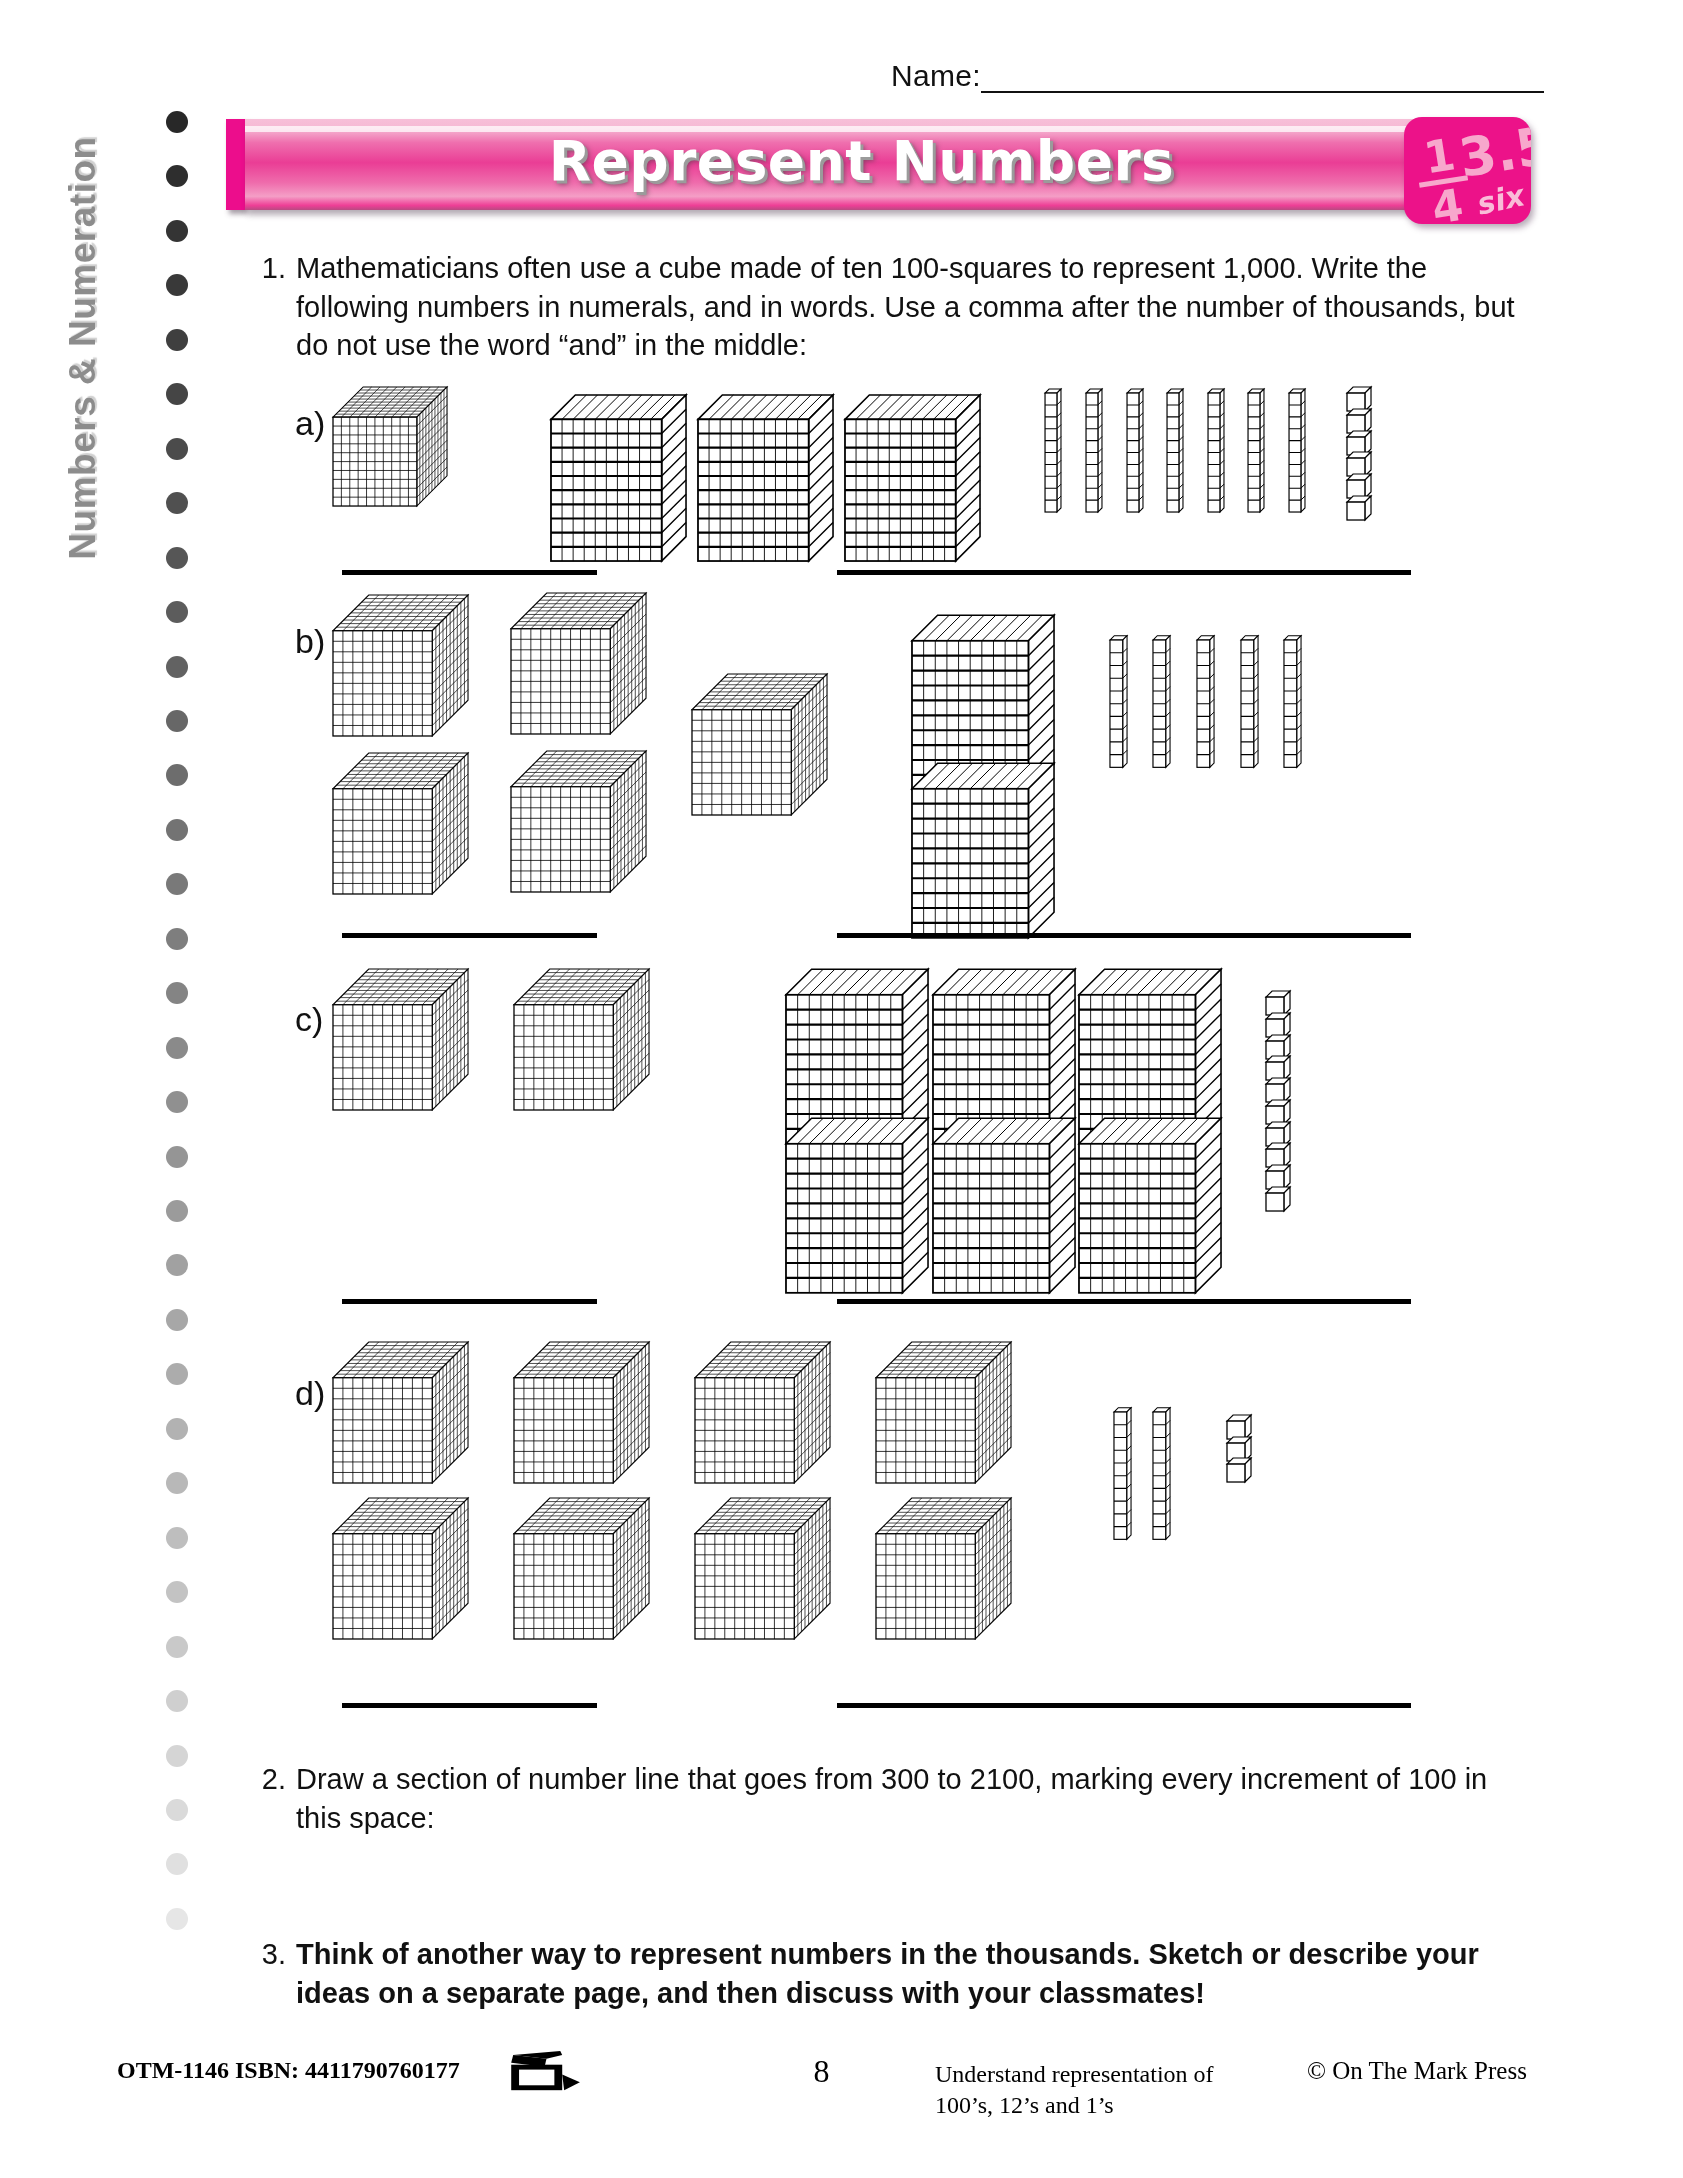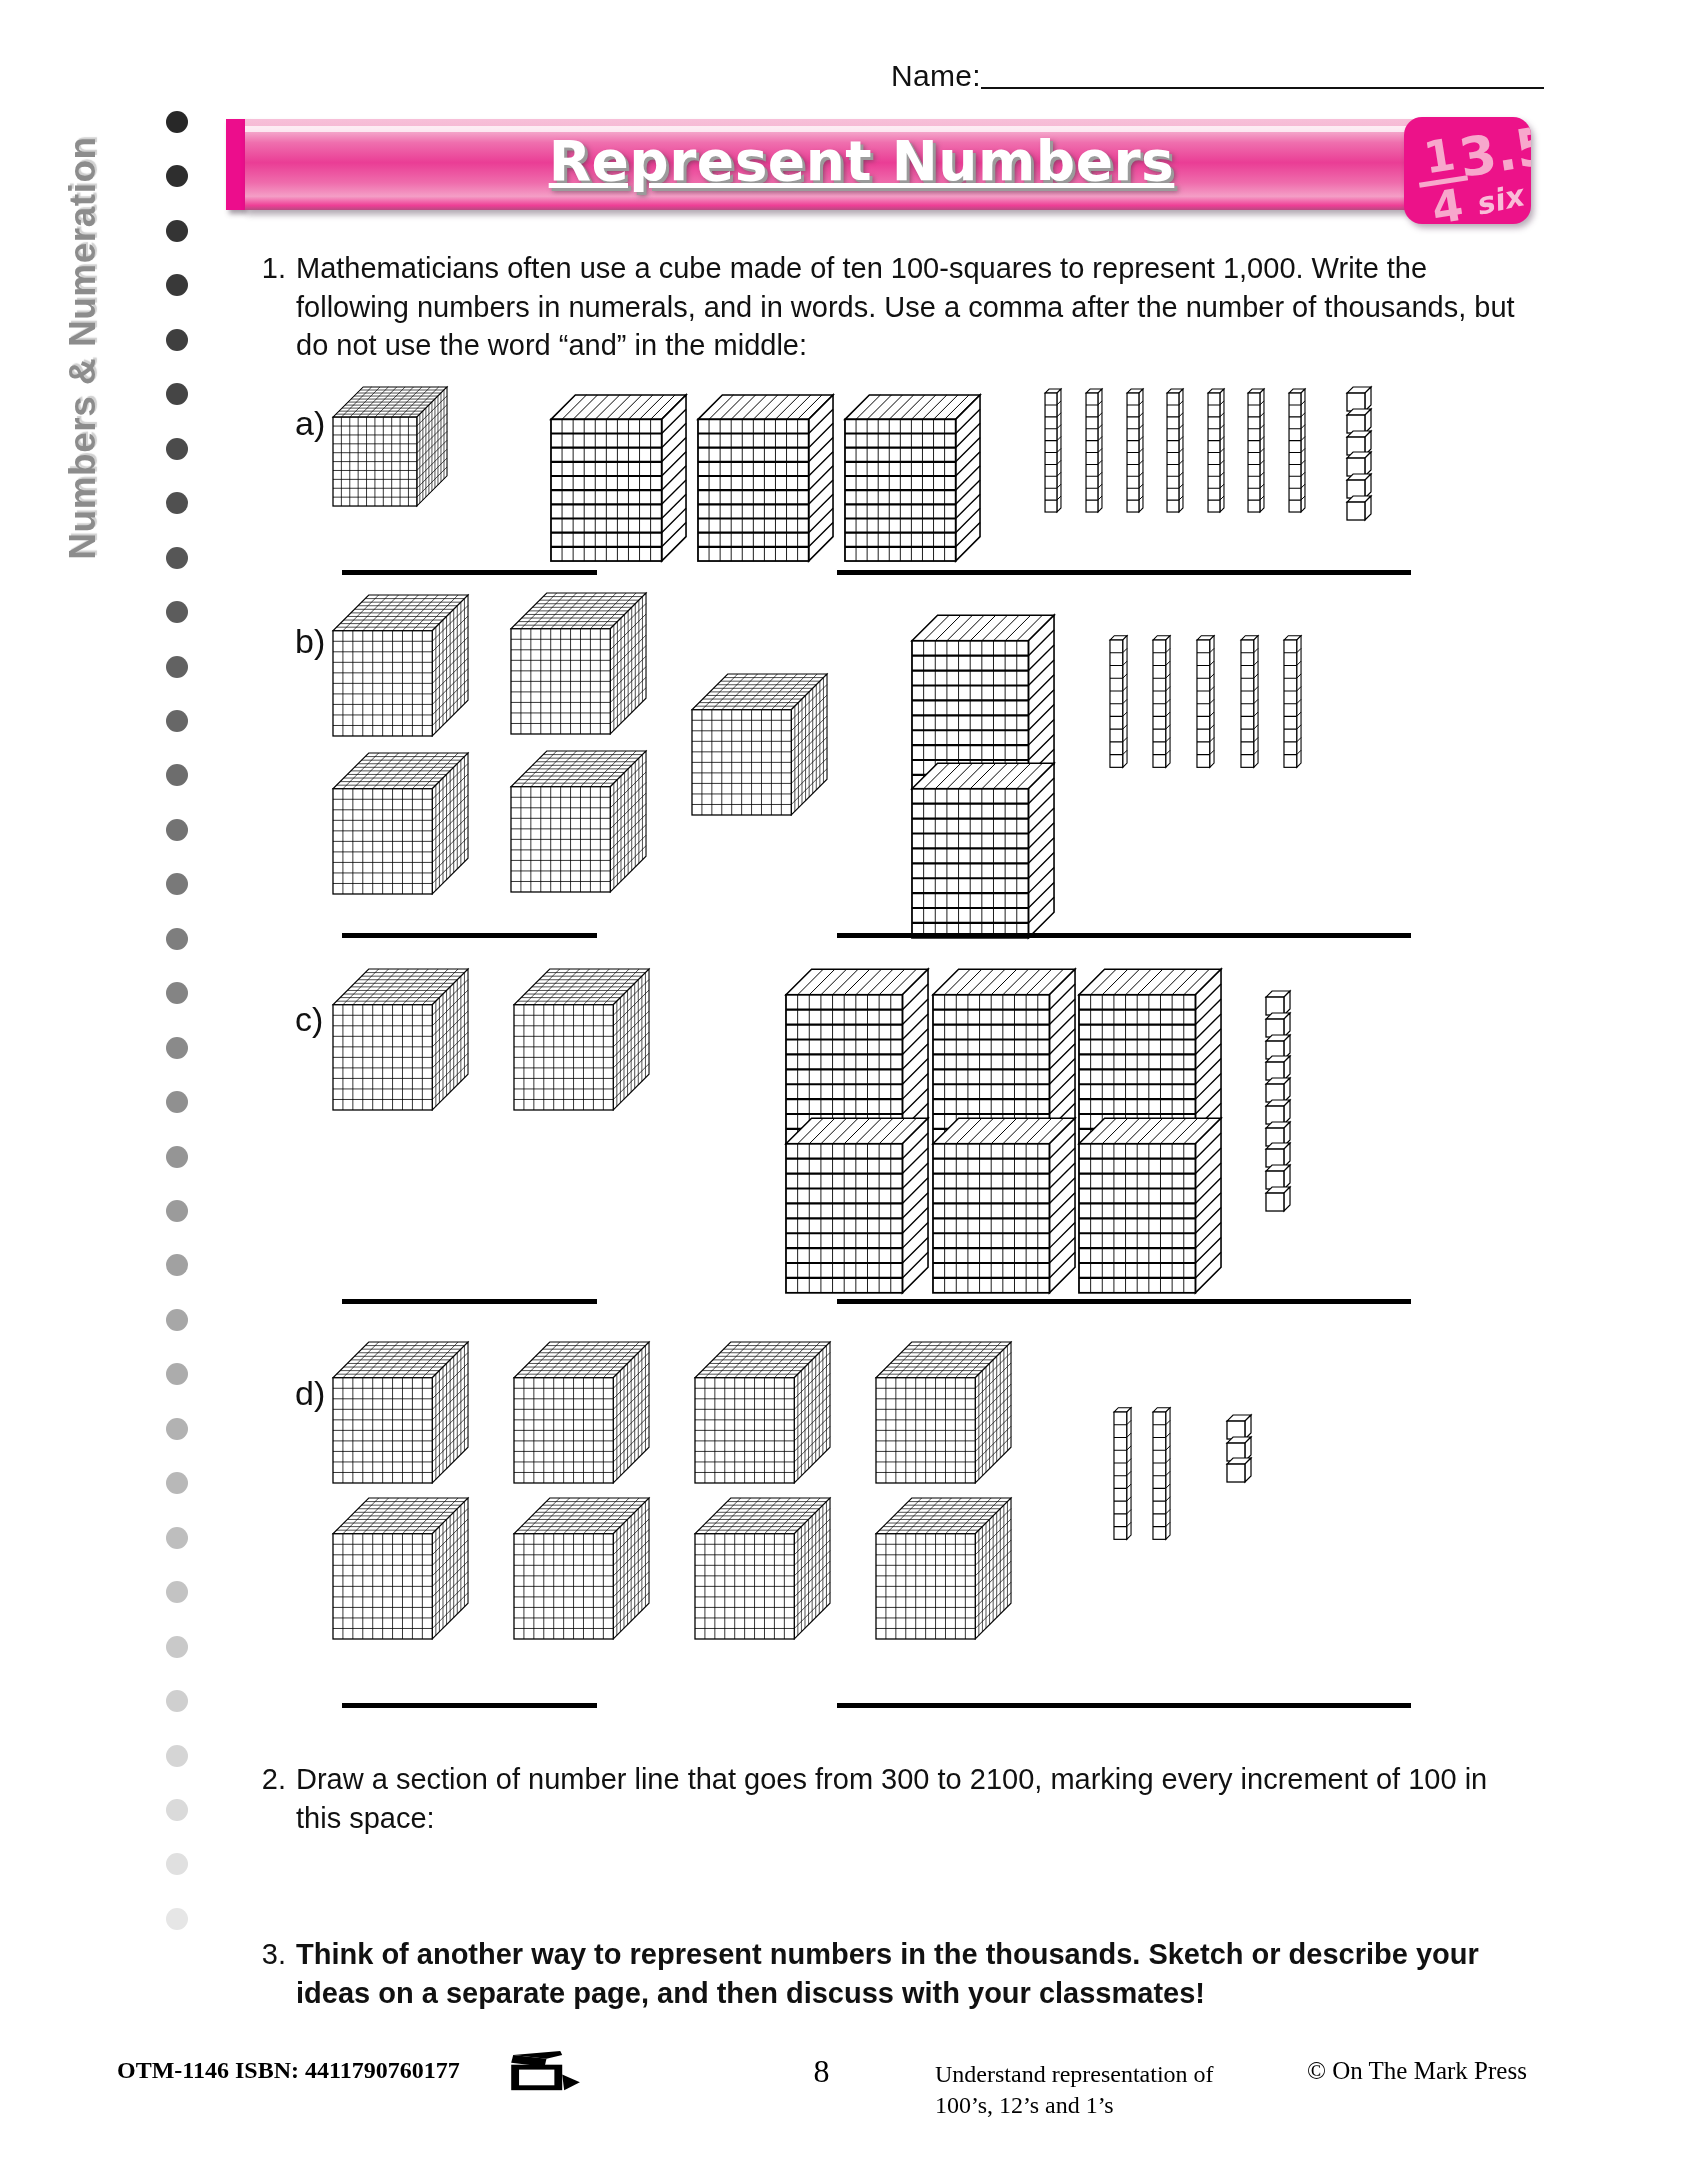--- a/index.html
+++ b/index.html
@@ -22,21 +22,21 @@
     position:absolute; left:-194px; top:327px; width:554px;
     transform: rotate(-90deg);
     font-size: 37px; font-weight: bold; letter-spacing:0.5px;
     color:#8c8c8c; text-align:center; white-space:nowrap;
     text-shadow: 2px 2px 1px rgba(150,150,150,0.45);
   }
 
   
   .name-row {
     position:absolute; left:891px; top:59px; width:653px;
-    display:flex; 
+    display:flex; align-items:flex-end; 
   }
   .name-label { font-size:30px; color:#111; letter-spacing:0.3px; }
   .name-rule { flex:1; border-bottom:2.5px solid #111; height:30px; }
 
   
   .banner-wrap { position:absolute; left:226px; top:119px; width:1252px; height:91px; }
   .banner-cap {
     position:absolute; left:0; top:0; width:19px; height:91px;
     background:#ec0d8c;
     box-shadow: 3px 4px 5px rgba(60,40,60,0.45);
@@ -52,21 +52,20 @@
     content:""; position:absolute; left:0; top:7px; right:0; height:6px;
     background: rgba(255,255,255,0.72);
   }
   .banner-title {
     position:absolute; left:19px; top:0; right:0; height:83px;
     display:flex; align-items:center; justify-content:center;
     font-size:55px; font-weight:bold; color:#ffffff;
     letter-spacing:0.5px;
     text-shadow: 3px 3px 0 #9b9b9b, 4px 4px 5px rgba(60,60,60,0.55);
     font-family:"DejaVu Sans", sans-serif;
-    text-decoration:underline;
   }
 
   
   .badge {
     position:absolute; left:1404px; top:117px; width:127px; height:107px;
     background:#ec1289; border-radius:18px;
     box-shadow: 3px 4px 6px rgba(80,50,80,0.4);
     overflow:hidden;
   }
   .badge .frac {

